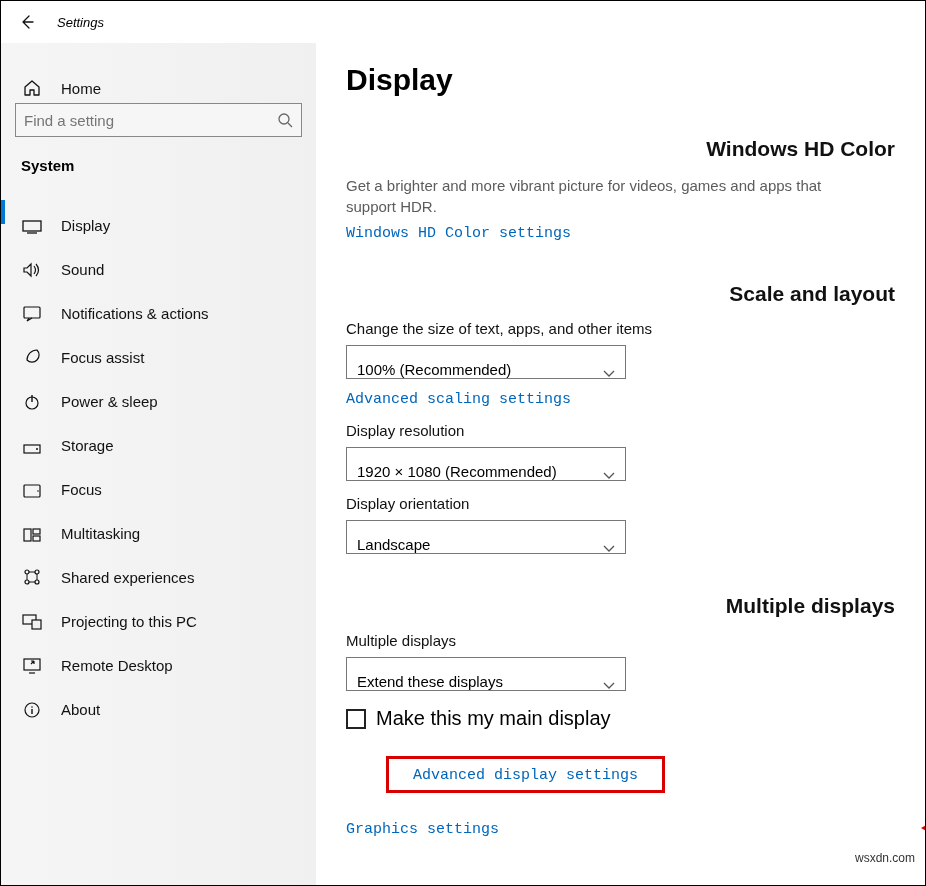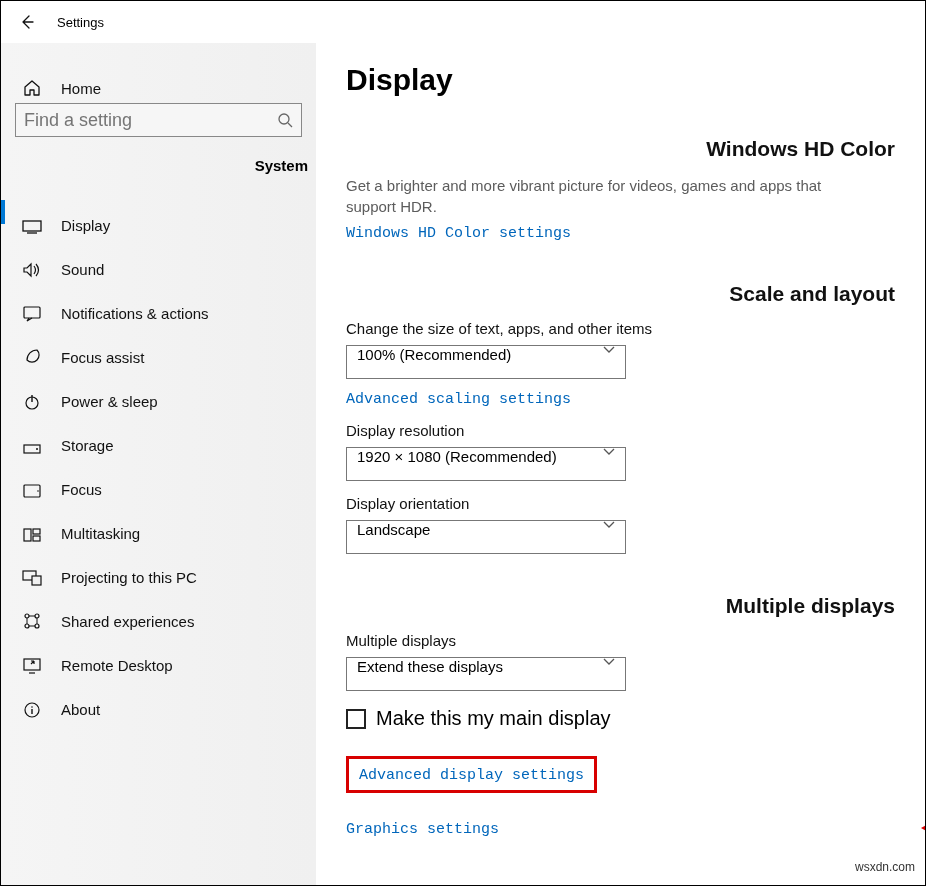--- a/index.html
+++ b/index.html
@@ -1,59 +1,59 @@
 <!DOCTYPE html>
 <html><head>
 <meta charset="utf-8">
 <style>
   * { box-sizing: border-box; margin: 0; padding: 0; font-family: "Segoe UI", Tahoma, sans-serif; }
   html, body { width: 926px; height: 886px; background: #fff; color: #000; overflow: hidden; }
   body { border: 1px solid #000; position: relative; }
 
-  .titlebar { height: 42px; display: flex; align-items: center; padding-left: 12px; }
+  .titlebar { height: 42px; display: flex; align-items: center; padding-left: 12px; font-style: italic; }
   .back-btn { width: 28px; height: 28px; display: flex; align-items: center; justify-content: center; cursor: pointer; }
   .title-label { font-size: 13px; margin-left: 16px; }
 
   .app-body { display: flex; height: calc(100% - 42px); }
 
   .sidebar { width: 315px; background: linear-gradient(to right, #f5f5f5, #f0f0f0); padding: 10px 0 0 0; height: 100%; }
   .side-row { display: flex; align-items: flex-end; height: 44px; padding-left: 20px; cursor: pointer; position: relative; }
   .side-row .ico { width: 22px; display: flex; align-items: center; justify-content: center; margin-right: 18px; color: #222; }
   .side-row .lbl { font-size: 15px; color: #111; }
   .side-row.selected::before { content: ""; position: absolute; left: 0; top: 10px; bottom: 10px; width: 4px; background: #0078d4; }
 
   .search-wrap { margin: 6px 14px 16px 14px; }
   .search-box { width: 100%; height: 34px; border: 1px solid #888; background: #f6f6f6; display: flex; align-items: center; padding: 0 8px; }
-  .search-box input { flex: 1; border: none; background: transparent; font-size: 18px; color: #737373; outline: none; }
-
-  .group-header { font-size: 15px; font-weight: 600; padding: 4px 8px 16px 20px; text-align: right; }
+  .search-box input { flex: 1; border: none; background: transparent; font-size: 15px; color: #737373; outline: none; }
+
+  .group-header { font-size: 15px; font-weight: 600; padding: 4px 8px 16px 20px; }
 
   .content { flex: 1; padding: 20px 30px 20px 30px; overflow: hidden; position: relative; }
   h1.page-title { font-size: 30px; font-weight: 600; margin-bottom: 40px; }
   h2.sec { font-size: 21px; font-weight: 700; margin: 0 0 14px 0; color: #111; text-align: right; }
   p.desc { font-size: 15px; color: #5c5c5c; line-height: 1.4; margin-bottom: 6px; max-width: 480px; }
   a.link { color: #0066bb; font-size: 15px; text-decoration: none; display: inline-block; cursor: pointer; font-family: Liberation Mono, monospace; }
 
   .field-label { font-size: 15px; color: #111; margin: 14px 0 8px 0; }
-  .combo { width: 280px; height: 34px; border: 1px solid #777; background: #fff; display: flex; align-items: flex-start; justify-content: space-between; padding: 0 10px; cursor: pointer; font-size: 15px; }
+  .combo { width: 280px; height: 34px; border: 1px solid #777; background: #fff; display: flex; align-items: flex-end; justify-content: space-between; padding: 0 10px; cursor: pointer; font-size: 15px; }
   .chev { color: #555; }
 
   .checkbox-row { display: flex; align-items: center; margin-top: 16px; }
   .checkbox-box { width: 20px; height: 20px; border: 2px solid #222; margin-right: 10px; }
   .checkbox-row .lbl { font-size: 20px; }
 
   .spacer-lg { height: 40px; }
   .spacer-md { height: 26px; }
   .spacer-sm { height: 10px; }
 
-  .highlight-box { border: 3px solid #d80000; padding: 6px 10px; display: inline-block; }
+  .highlight-box { border: 3px solid #d80000; padding: 6px 24px; display: inline-block; margin-left: 40px; }
   .arrow-box { position: absolute; left: 605px; top: 775px; width: 112px; height: 20px; pointer-events: none; }
   .arrow-head { position: absolute; top: 0; left: 0; width: 0; height: 0; border-top: 10px solid transparent; border-bottom: 10px solid transparent; border-right: 18px solid #d80000; }
 
-  .watermark { position: absolute; bottom: 11px; right: 10px; font-size: 12px; color: #333; }
+  .watermark { position: absolute; bottom: 20px; right: 10px; font-size: 12px; color: #333; }
 
   svg { display: block; }
 </style>
 </head>
 <body>
 
 <div class="titlebar">
   <div class="back-btn">
     <svg width="16" height="16" viewBox="0 0 16 16">
         <path d="M10 2 L4 8 L10 14 M4 8 H14" stroke="#111" stroke-width="1.3" fill="none" stroke-linecap="round" stroke-linejoin="round"></path>
@@ -156,41 +156,41 @@
           <svg width="18" height="14" viewBox="0 0 18 14">
             <rect x="1" y="1" width="7" height="12" fill="none" stroke="#111" stroke-width="1.2"></rect>
             <rect x="10" y="1" width="7" height="5" fill="none" stroke="#111" stroke-width="1.2"></rect>
             <rect x="10" y="8" width="7" height="5" fill="none" stroke="#111" stroke-width="1.2"></rect>
           </svg>
         </span>
       <span class="lbl">Multitasking</span>
     </div>
     <div class="side-row">
       <span class="ico">
-          <svg width="20" height="16" viewBox="0 0 20 16">
-            <rect x="1" y="1" width="13" height="9" fill="none" stroke="#111" stroke-width="1.2"></rect>
-            <rect x="10" y="6" width="9" height="9" fill="#f0f0f0" stroke="#111" stroke-width="1.2"></rect>
-          </svg>
-        </span>
-      <span class="lbl">Projecting to this PC</span>
-    </div>
-    <div class="side-row">
-      <span class="ico">
           <svg width="18" height="18" viewBox="0 0 18 18">
             <circle cx="4" cy="4" r="2" fill="none" stroke="#111" stroke-width="1.2"></circle>
             <circle cx="14" cy="4" r="2" fill="none" stroke="#111" stroke-width="1.2"></circle>
             <circle cx="4" cy="14" r="2" fill="none" stroke="#111" stroke-width="1.2"></circle>
             <circle cx="14" cy="14" r="2" fill="none" stroke="#111" stroke-width="1.2"></circle>
             <path d="M6 4 H12 M4 6 V12 M14 6 V12 M6 14 H12" stroke="#111" stroke-width="1"></path>
           </svg>
         </span>
       <span class="lbl">Shared experiences</span>
     </div>
     <div class="side-row">
       <span class="ico">
+          <svg width="20" height="16" viewBox="0 0 20 16">
+            <rect x="1" y="1" width="13" height="9" fill="none" stroke="#111" stroke-width="1.2"></rect>
+            <rect x="10" y="6" width="9" height="9" fill="#f0f0f0" stroke="#111" stroke-width="1.2"></rect>
+          </svg>
+        </span>
+      <span class="lbl">Projecting to this PC</span>
+    </div>
+    <div class="side-row">
+      <span class="ico">
           <svg width="18" height="16" viewBox="0 0 18 16">
             <rect x="1" y="1" width="16" height="11" fill="none" stroke="#111" stroke-width="1.2"></rect>
             <path d="M8 6 L11 3 M11 3 H8 M11 3 V6" stroke="#111" stroke-width="1.2" fill="none"></path>
             <line x1="6" y1="15" x2="12" y2="15" stroke="#111" stroke-width="1.2"></line>
           </svg>
         </span>
       <span class="lbl">Remote Desktop</span>
     </div>
     <div class="side-row">
       <span class="ico">

